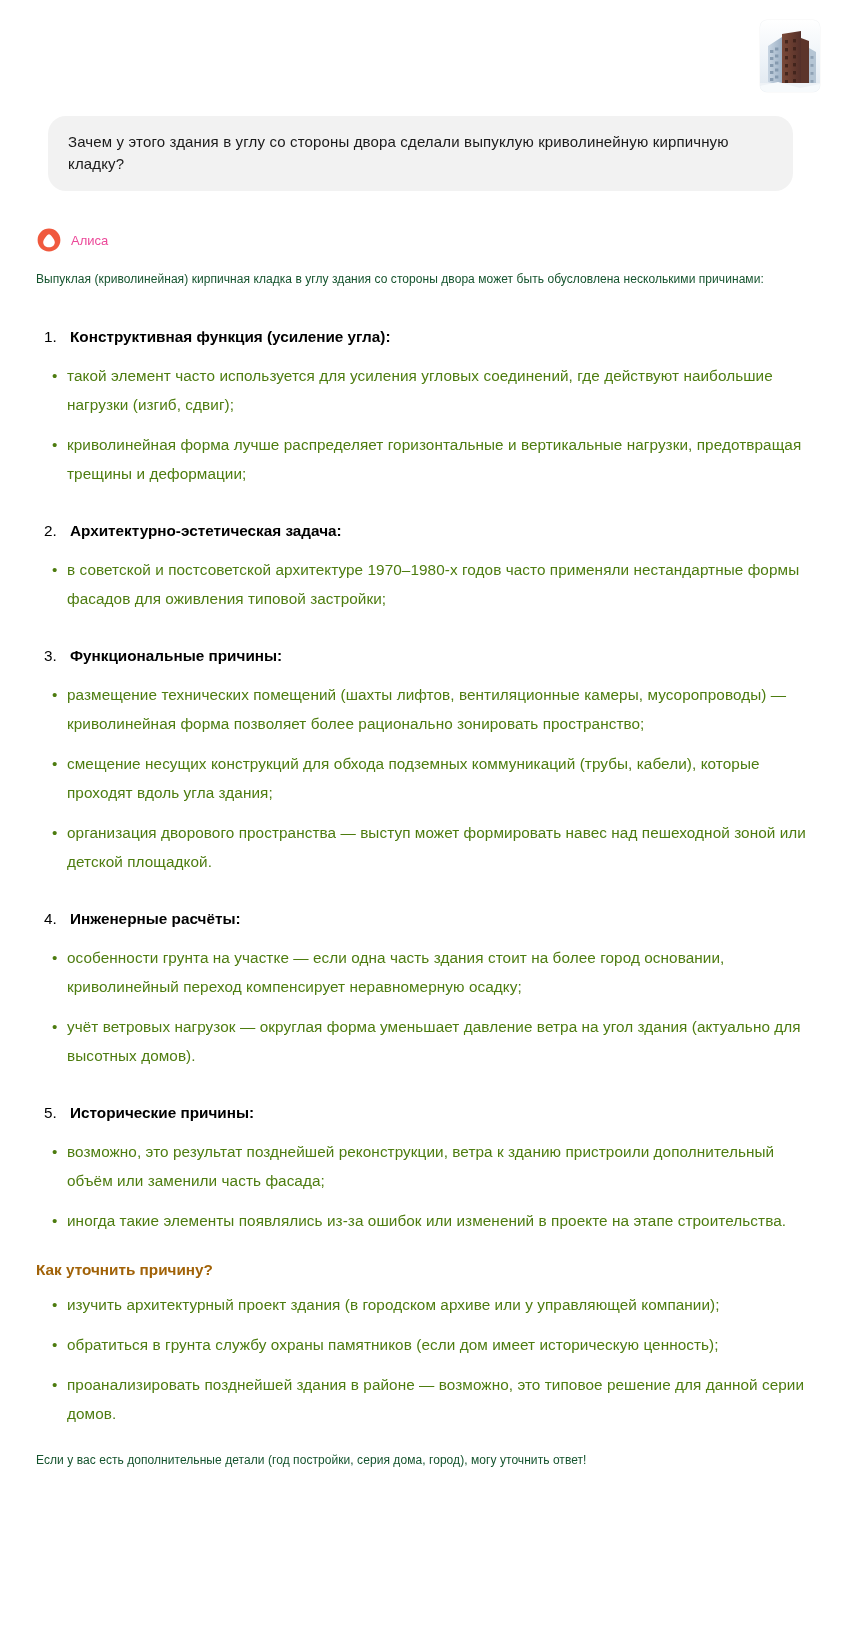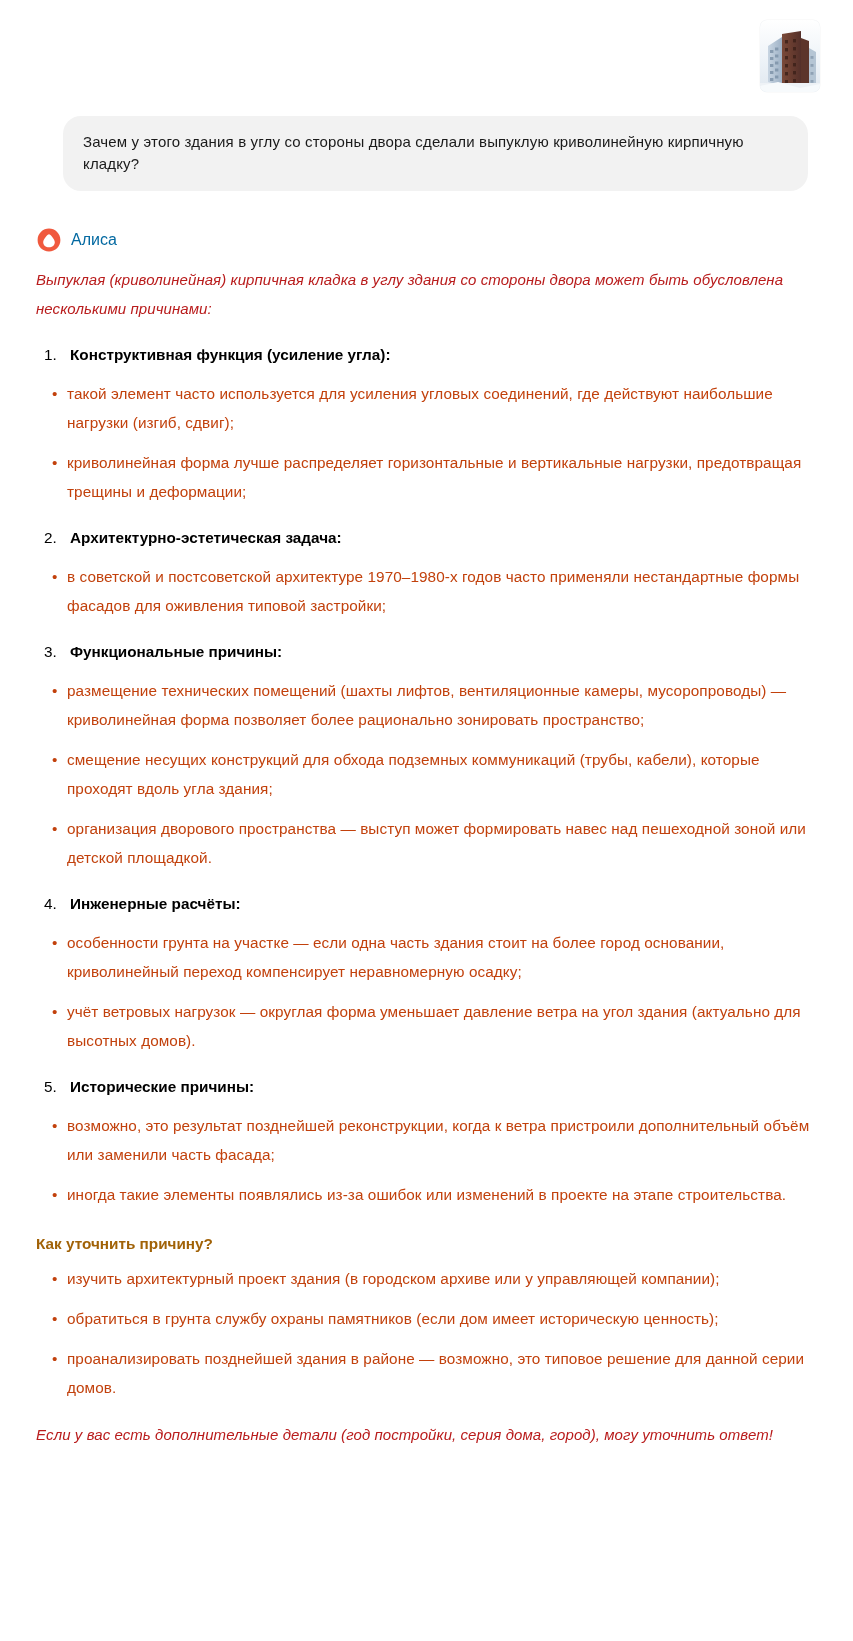--- a/index.html
+++ b/index.html
@@ -37,21 +37,21 @@
     position: relative;
     background: #e9eef3;
     box-shadow: 0 0 0 0.5px rgba(0,0,0,0.04);
     flex: none;
   }
   .thumb svg { display: block; width: 100%; height: 100%; }
 
   
   .user-row {
     display: flex;
-    justify-content: center;
+    justify-content: flex-start;
     padding: 24px 30px 0 48px;
   }
   .user-bubble {
     background: #f2f2f2;
     border-radius: 18px;
     padding: 15px 20px 16px 20px;
     max-width: 745px;
     box-sizing: border-box;
     font-size: 15px;
     line-height: 22px;
@@ -70,32 +70,31 @@
     gap: 9px;
     margin-bottom: 12px;
   }
   .alice-logo {
     width: 26px;
     height: 26px;
     flex: none;
     display: block;
   }
   .assistant-name {
-    font-size: 16px;
-    color: #0369a1;
+    font-size: 13px;
+    color: #ec4899;
     line-height: 1;
   }
 
   .para {
-    font-size: 15px;
-    line-height: 29px;
-    color: #b91c1c;
+    font-size: 12px;
+    line-height: 29px;
+    color: #14532d;
     margin: 0 0 14px 0;
     letter-spacing: 0.005em;
-    font-style: italic;
   }
   .para.tail { margin-top: 18px; margin-bottom: 0; }
 
   .subhead {
     font-size: 15.3px;
     line-height: 29px;
     font-weight: bold;
     color: #a16207;
     margin: 20px 0 6px 0;
   }
@@ -111,21 +110,21 @@
     counter-increment: sect;
     margin: 0 0 4px 0;
     padding: 0;
   }
   .section-title {
     position: relative;
     padding-left: 34px;
     font-size: 15.3px;
     line-height: 29px;
     font-weight: bold;
-    margin: 17px 0 10px 0;
+    margin: 28px 0 10px 0;
   }
   .section-title::before {
     content: counter(sect) ".";
     position: absolute;
     left: 8px;
     top: 0;
     font-weight: normal;
     font-size: 15.3px;
   }
 
@@ -133,21 +132,21 @@
     list-style: none;
     margin: 0 0 0 0;
     padding: 0;
   }
   ul.bullets > li {
     position: relative;
     padding-left: 31px;
     margin: 0 0 11px 0;
     font-size: 15.3px;
     line-height: 29px;
-    color: #c2410c;
+    color: #4d7c0f;
     letter-spacing: 0.005em;
   }
   ul.bullets > li::before {
     content: "•";
     position: absolute;
     left: 16px;
     top: 0;
     font-size: 15.3px;
     line-height: 29px;
   }
@@ -269,21 +268,21 @@
         <li class="section">
           <div class="section-title">Инженерные расчёты:</div>
           <ul class="bullets">
             <li>особенности грунта на участке — если одна часть здания стоит на более город основании, криволинейный переход компенсирует неравномерную осадку;</li>
             <li>учёт ветровых нагрузок — округлая форма уменьшает давление ветра на угол здания (актуально для высотных домов).</li>
           </ul>
         </li>
         <li class="section">
           <div class="section-title">Исторические причины:</div>
           <ul class="bullets">
-            <li>возможно, это результат позднейшей реконструкции, когда к ветра пристроили дополнительный объём или заменили часть фасада;</li>
+            <li>возможно, это результат позднейшей реконструкции, ветра к зданию пристроили дополнительный объём или заменили часть фасада;</li>
             <li>иногда такие элементы появлялись из-за ошибок или изменений в проекте на этапе строительства.</li>
           </ul>
         </li>
       </ol>
 
     <div class="subhead">Как уточнить причину?</div>
     <ul class="bullets outer" id="closing-root">
         <li>изучить архитектурный проект здания (в городском архиве или у управляющей компании);</li>
         <li>обратиться в грунта службу охраны памятников (если дом имеет историческую ценность);</li>
         <li>проанализировать позднейшей здания в районе — возможно, это типовое решение для данной серии домов.</li>

